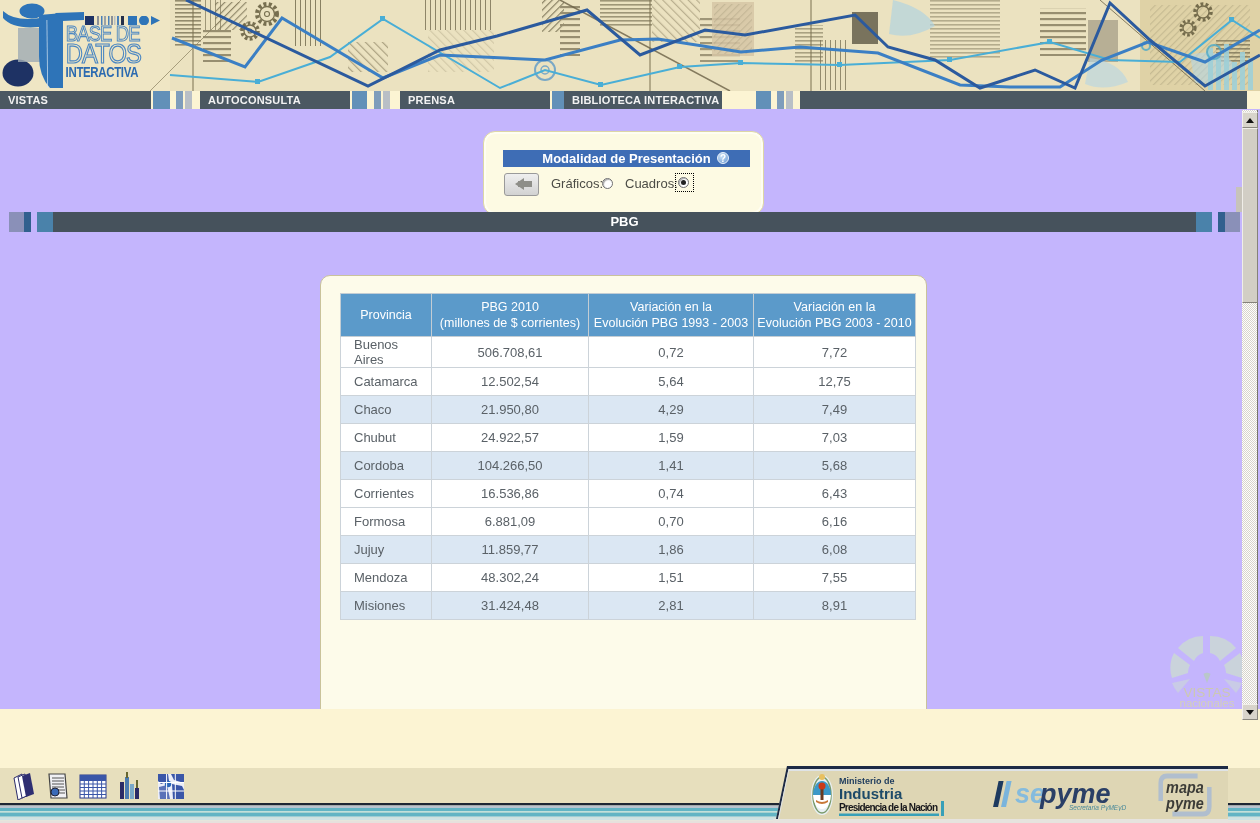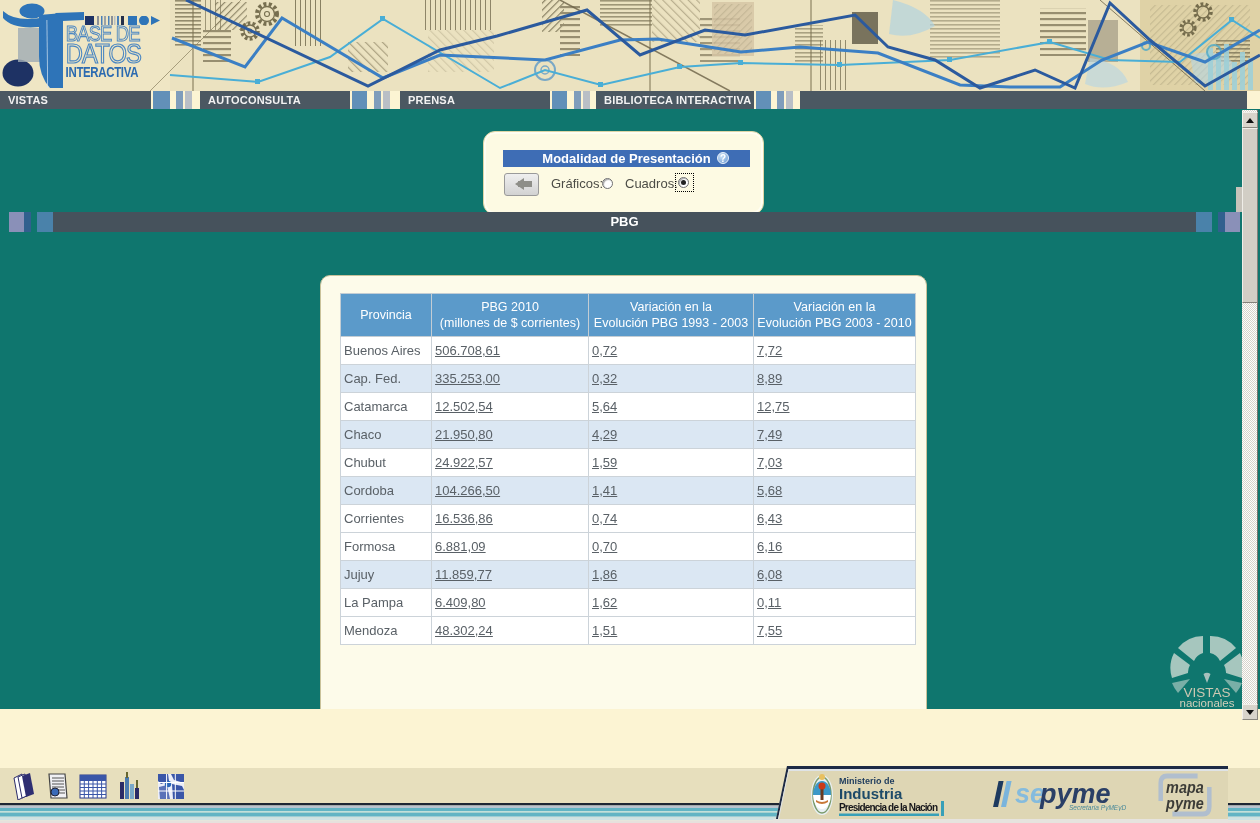--- a/index.html
+++ b/index.html
@@ -6,41 +6,41 @@
 html,body { width:1260px; height:823px; overflow:hidden; font-family:"Liberation Sans", sans-serif; }
 #page { position:relative; width:1260px; height:823px; background:#fcf4d3; overflow:hidden; }
 #banner { position:absolute; left:0; top:0; width:1260px; height:91px; }
 
 #nav { position:absolute; left:0; top:91px; width:1260px; height:18px; }
 .navbar { position:absolute; top:0; height:18px; background:#4b5862; color:#f2f2f2; font-size:11px; font-weight:bold; line-height:18px; padding-left:8px; letter-spacing:0.2px; }
 .navsq { position:absolute; top:0; height:18px; background:#6290b8; }
 .nst1 { position:absolute; top:0; height:18px; background:#7f9dbb; }
 .nst2 { position:absolute; top:0; height:18px; background:#b9bfc6; }
 
-#mid { position:absolute; left:0; top:109px; width:1260px; height:600px; background:#0f766e; overflow:hidden; }
+#mid { position:absolute; left:0; top:109px; width:1260px; height:600px; background:#c4b5fd; overflow:hidden; }
 #modal { position:absolute; left:483px; top:22px; width:281px; height:84px; background:#fdfae3; border:1px solid #ddd6a6; border-radius:12px; box-shadow:inset 0 0 0 2px #fffef2; }
 #modalbar { position:absolute; left:19px; top:18px; width:247px; height:17px; background:#3e6db5; color:#fff; font-weight:bold; font-size:13px; text-align:center; line-height:17px; }
 #qmark { position:absolute; left:214px; top:2px; width:12px; height:12px; border-radius:50%; background:radial-gradient(circle at 35% 30%, #cde2f6, #6696d2); border:1px solid #e9f1fb; color:#fff; font-size:10px; font-weight:bold; text-align:center; line-height:12px; }
 #backbtn { position:absolute; left:20px; top:41px; width:35px; height:23px; background:linear-gradient(#efefef,#d2d2d2); border:1px solid #9a9a9a; border-radius:3px; }
 #backbtn:after { content:""; position:absolute; left:4px; top:4px; width:0; height:0; border:6px solid transparent; border-right:9px solid #8e8e88; }
 #backbtn:before { content:""; position:absolute; left:13px; top:7px; width:14px; height:6px; background:#8e8e88; }
 .mlabel { position:absolute; top:44px; font-size:13px; color:#4c4c46; }
 .radio { position:absolute; top:46px; width:11px; height:11px; border-radius:50%; background:#fff; border:1px solid #707070; box-shadow:inset 1px 1px 1px #aaa; }
 #radio2wrap { position:absolute; left:192px; top:42px; width:17px; height:17px; outline:1px dotted #000; }
 #radio2 { position:absolute; left:2px; top:3px; width:11px; height:11px; border-radius:50%; background:#fff; border:1px solid #707070; box-shadow:inset 1px 1px 1px #aaa; }
 #radio2:after { content:""; position:absolute; left:2px; top:2px; width:5px; height:5px; border-radius:50%; background:#222; }
 
 #pbgbar { position:absolute; left:0; top:103px; width:1260px; height:20px; }
 #pbgbar .dk { position:absolute; left:53px; top:0; width:1143px; height:20px; background:#46525c; color:#fff; font-size:13px; font-weight:bold; text-align:center; line-height:20px; }
 
 #tpanel { position:absolute; left:320px; top:166px; width:607px; height:470px; background:#fdfbea; border:1px solid #c9c29b; border-radius:10px; }
 #dtable { position:absolute; left:340px; top:184px; border-collapse:collapse; font-size:13px; color:#5a6167; }
 #dtable th { background:#5b9aca; color:#fff; font-weight:normal; font-size:12.5px; height:43px; border:1px solid #c3cdd4; line-height:16px; }
-#dtable td { height:28px; border:1px solid #ccd3d9; padding:0 3px; }
-#dtable .num { text-align:left;text-decoration:underline; }
+#dtable td { height:28px; border:1px solid #ccd3d9; padding:0 13px; }
+#dtable .num { text-align:center; }
 #dtable tr.alt td { background:#dbe7f3; }
 #dtable tr.w td { background:#fff; }
 
 #wmark { position:absolute; left:1170px; top:526px; }
 
 #sbar { position:absolute; left:1242px; top:110px; width:16px; height:610px; border-right:1px solid #75736b; background:conic-gradient(#fdfdfc 25%, #d8d4cc 0 50%, #fdfdfc 0 75%, #d8d4cc 0) 0 0/2px 2px; }
 .sbtn { position:absolute; left:0; width:16px; height:16px; background:#d8d4cb; border:1px solid; border-color:#f2f0ea #8a887f #8a887f #f2f0ea; }
 .sbtn svg { display:block; margin:4px auto 0; }
 #sthumb { position:absolute; left:0; top:18px; width:16px; height:175px; background:#d2cec5; border:1px solid; border-color:#f0eee8 #84817a #84817a #f0eee8; }
 #stab { position:absolute; left:1236px; top:187px; width:6px; height:25px; background:#c7c3ba; }
@@ -205,21 +205,21 @@
 <div class="nst1" style="left:176px;width:7px"></div>
 <div class="nst2" style="left:185px;width:7px"></div>
 <div class="navbar" style="left:200px;width:150px">AUTOCONSULTA</div>
 <div class="navsq" style="left:352px;width:15px"></div>
 <div class="nst1" style="left:374px;width:7px"></div>
 <div class="nst2" style="left:383px;width:7px"></div>
 <div class="navbar" style="left:400px;width:150px">PRENSA</div>
 <div class="navsq" style="left:552px;width:15px"></div>
 <div class="nst1" style="left:574px;width:7px"></div>
 <div class="nst2" style="left:583px;width:7px"></div>
-<div class="navbar" style="left:596px;width:158px">BIBLIOTECA INTERACTIVA</div>
+<div class="navbar" style="left:564px;width:158px">BIBLIOTECA INTERACTIVA</div>
 <div class="navsq" style="left:756px;width:15px"></div>
 <div class="nst1" style="left:777px;width:7px"></div>
 <div class="nst2" style="left:786px;width:7px"></div>
 <div class="navbar" style="left:800px;width:447px"></div>
 </div>
 
 <div id="mid">
   <div id="modal">
     <div id="modalbar">Modalidad de Presentación
       <div id="qmark">?</div>
@@ -251,26 +251,20 @@
             <th style="width:157px">PBG 2010<br>(millones de $ corrientes)</th>
             <th style="width:165px">Variación en la<br>Evolución PBG 1993 - 2003</th>
             <th style="width:162px">Variación en la<br>Evolución PBG 2003 - 2010</th>
           </tr>
     <tr class="w">
             <td>Buenos Aires</td>
             <td class="num">506.708,61</td>
             <td class="num">0,72</td>
             <td class="num">7,72</td>
           </tr>
-    <tr class="alt">
-            <td>Cap. Fed.</td>
-            <td class="num">335.253,00</td>
-            <td class="num">0,32</td>
-            <td class="num">8,89</td>
-          </tr>
     <tr class="w">
             <td>Catamarca</td>
             <td class="num">12.502,54</td>
             <td class="num">5,64</td>
             <td class="num">12,75</td>
           </tr>
     <tr class="alt">
             <td>Chaco</td>
             <td class="num">21.950,80</td>
             <td class="num">4,29</td>
@@ -300,30 +294,30 @@
             <td class="num">0,70</td>
             <td class="num">6,16</td>
           </tr>
     <tr class="alt">
             <td>Jujuy</td>
             <td class="num">11.859,77</td>
             <td class="num">1,86</td>
             <td class="num">6,08</td>
           </tr>
     <tr class="w">
-            <td>La Pampa</td>
-            <td class="num">6.409,80</td>
-            <td class="num">1,62</td>
-            <td class="num">0,11</td>
-          </tr>
-    <tr class="w">
             <td>Mendoza</td>
             <td class="num">48.302,24</td>
             <td class="num">1,51</td>
             <td class="num">7,55</td>
+          </tr>
+    <tr class="alt">
+            <td>Misiones</td>
+            <td class="num">31.424,48</td>
+            <td class="num">2,81</td>
+            <td class="num">8,91</td>
           </tr>
   </tbody>
       </table>
   <svg id="wmark" width="74" height="74" viewBox="0 0 74 74">
     <g fill="#ccdbd3" opacity="0.8">
       <path d="M33 1 A33 33 0 0 0 8 13 L24 26 A14 14 0 0 1 33 18 z"></path>
       <path d="M40 1 A33 33 0 0 1 66 13 L50 26 A14 14 0 0 0 40 18 z"></path>
       <path d="M4 18 A33 33 0 0 0 2 43 L18 38 A14 14 0 0 1 20 30 z"></path>
       <path d="M70 18 A33 33 0 0 1 72 43 L56 38 A14 14 0 0 0 54 30 z"></path>
       <path d="M2 48 A33 33 0 0 0 8 58 L20 44 z" opacity="0.7"></path>

